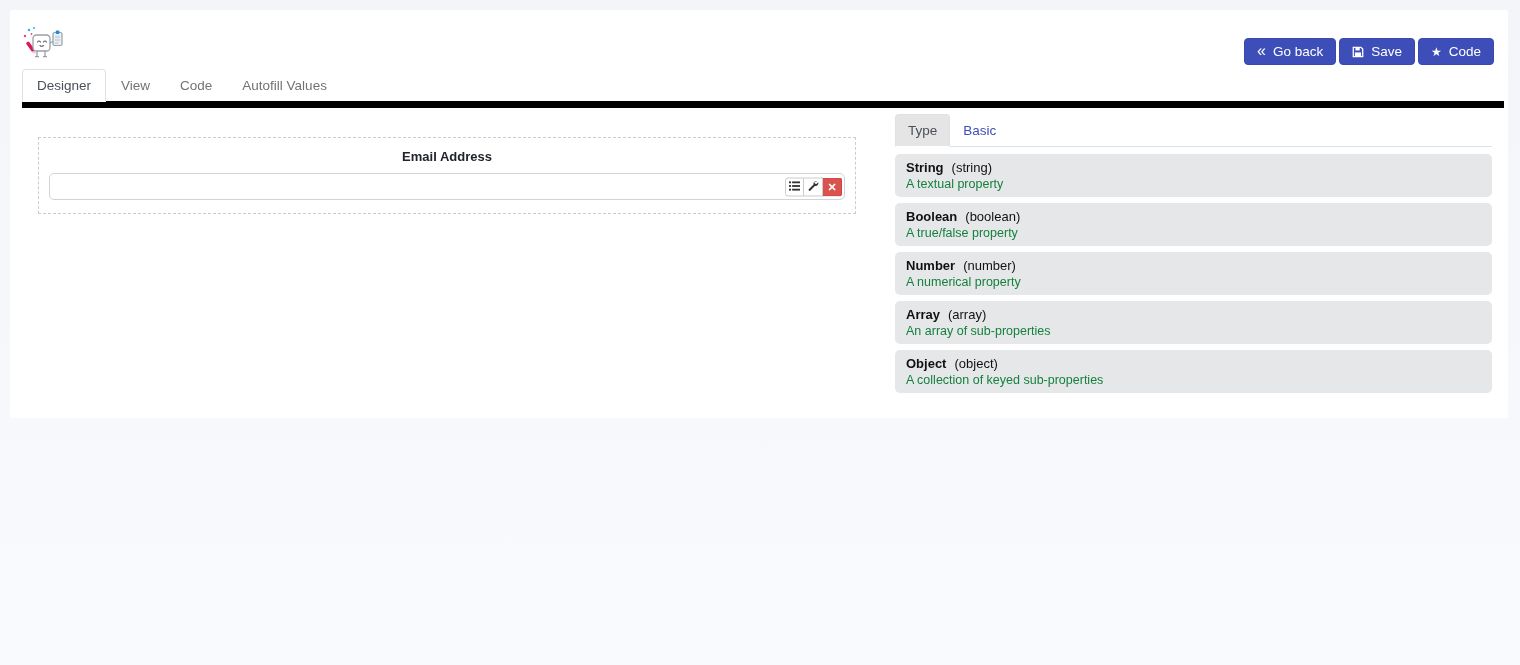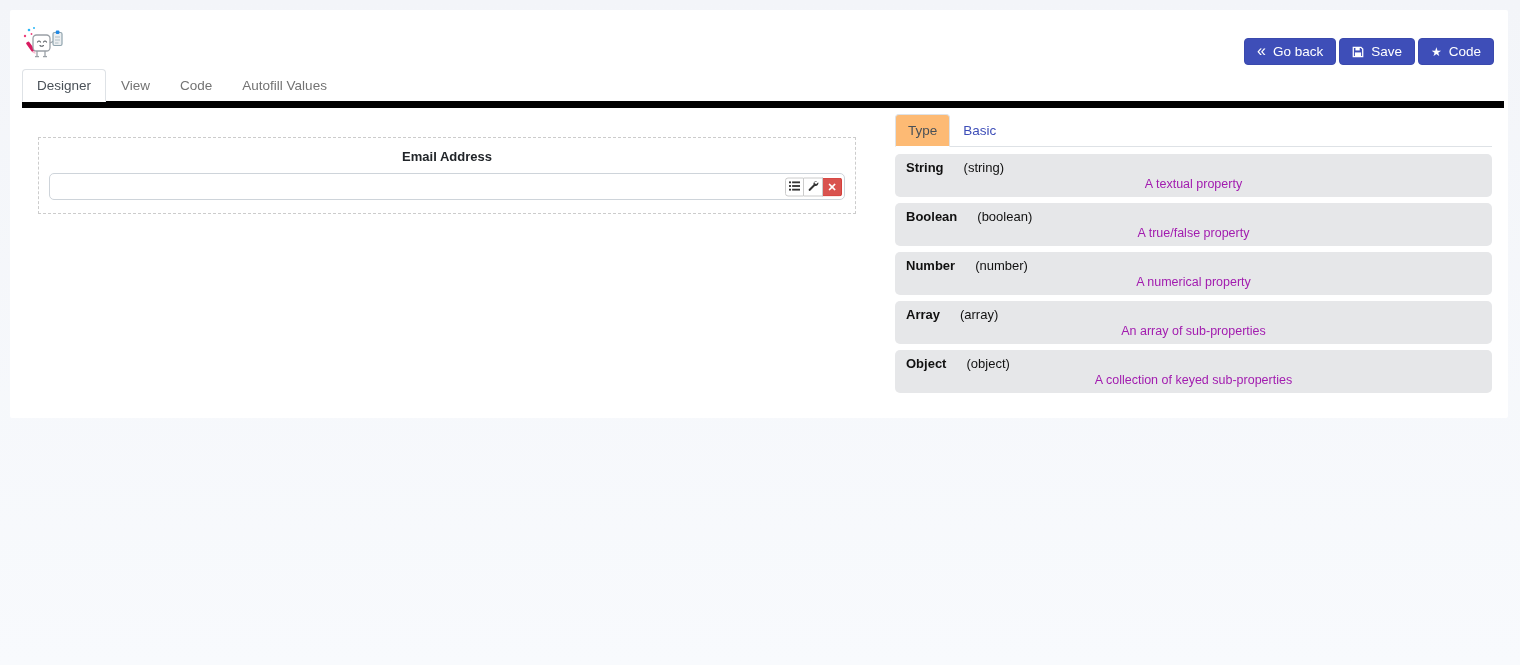--- a/index.html
+++ b/index.html
@@ -68,29 +68,29 @@
     border-radius: 0 3px 3px 0; font-size: 11px; font-weight: bold;
   }
 
   
   .right-panel { position: absolute; left: 885px; top: 104px; width: 597px; }
   .panel-tabs { display: flex; border-bottom: 1px solid #dee2e6; }
   .ptab {
     padding: 8px 12px; font-size: 13.5px; color: #3e4eb8; cursor: pointer;
     margin-bottom: -1px; border: 1px solid transparent; border-radius: 4px 4px 0 0;
   }
-  .ptab.active { color: #495057; background: #fdba74; border-color: #dee2e6 #dee2e6 #ffffff #dee2e6; }
+  .ptab.active { color: #495057; background: #e5e5e5; border-color: #dee2e6 #dee2e6 #ffffff #dee2e6; }
   .type-list { margin-top: 7px; }
   .tcard {
     background: #e6e7e9; border-radius: 5px; padding: 5px 11px; margin-bottom: 6px; cursor: grab;
   }
   .tcard-title { font-size: 13px; line-height: 17px; color: #111; }
   .tcard-title .tname { font-weight: bold; }
-  .tcard-title .ttype { margin-left: 20px; text-align: center; }
-  .tcard-desc { font-size: 12.5px; line-height: 16px; color: #a21caf; text-align: center; }
+  .tcard-title .ttype { margin-left: 8px; text-align: center; }
+  .tcard-desc { font-size: 12.5px; line-height: 16px; color: #15803d; }
 </style>
 </head>
 <body>
 
 <div class="stage">
   <div class="card">
 
     <div class="logo">
       <svg width="44" height="38" viewBox="0 0 44 38">
         <circle cx="7" cy="4" r="1.3" fill="#29b6f6"></circle>

